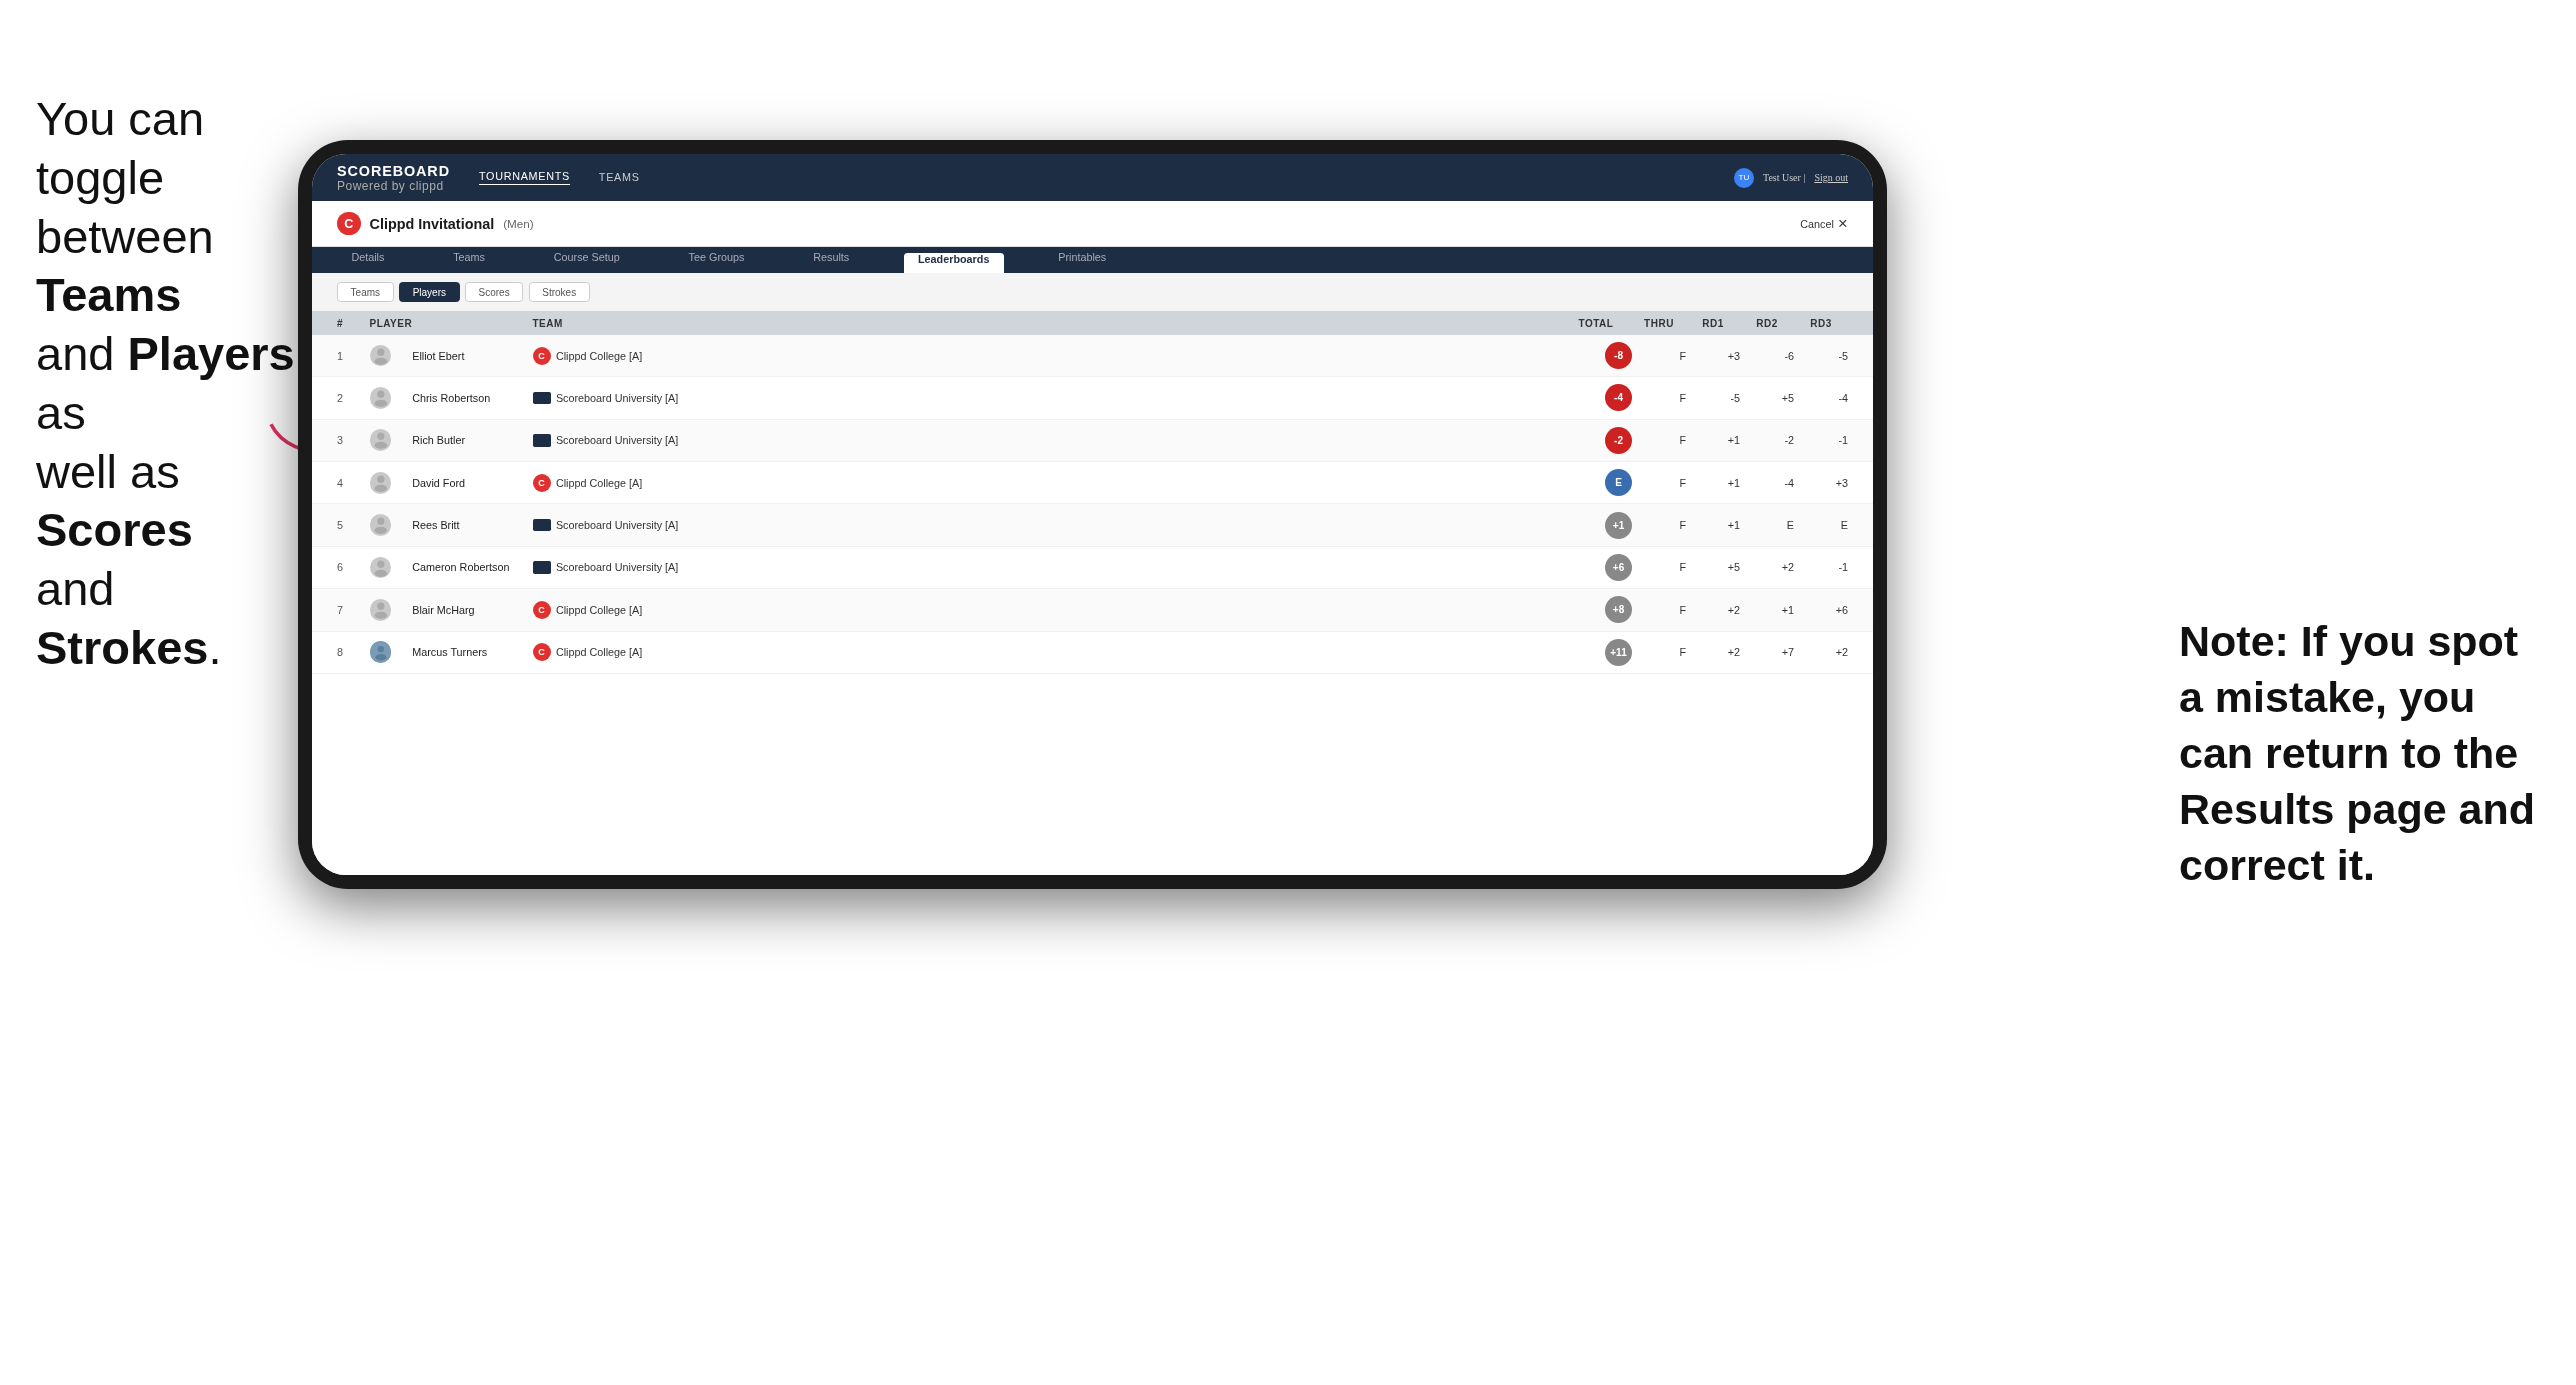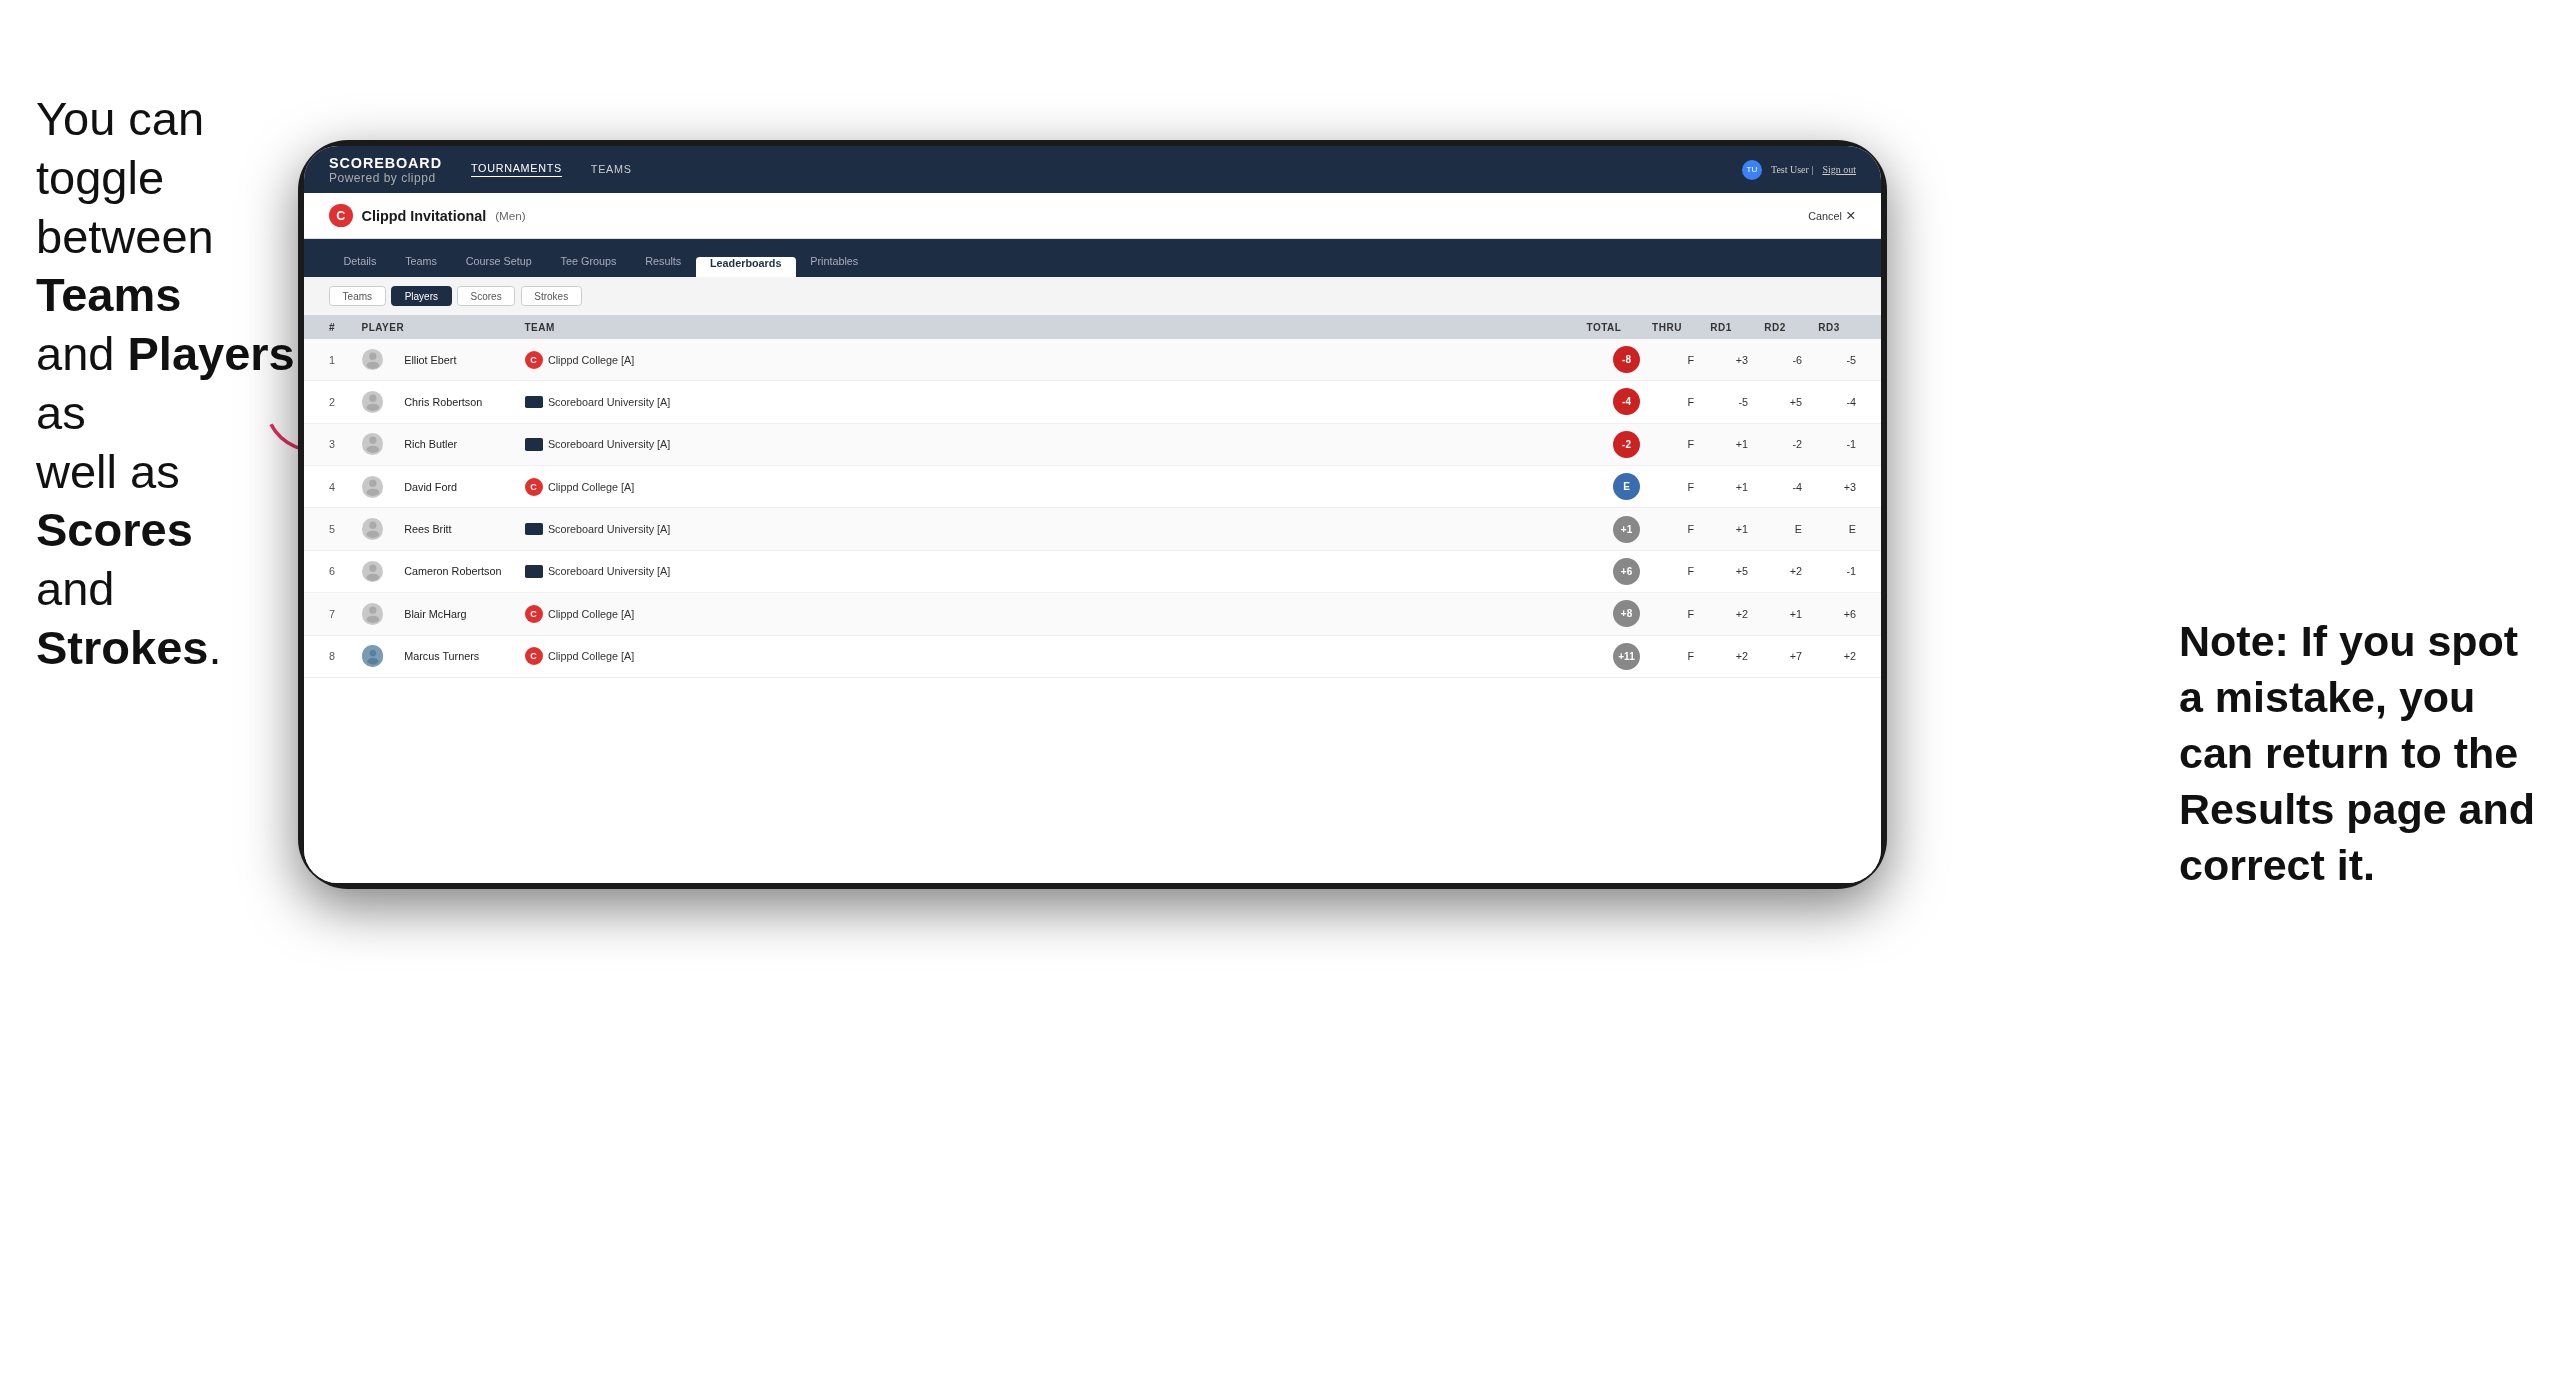--- a/index.html
+++ b/index.html
@@ -39,21 +39,21 @@
     
     .tablet-frame {
       position: absolute;
       left: 298px;
       top: 140px;
       width: 1589px;
       height: 749px;
       background: #1a1a1a;
       border-radius: 50px;
       box-shadow: 0 18px 54px rgba(0,0,0,0.5);
-      padding: 6px;
+      padding: 14px;
     }
     .tablet-screen {
       width: 100%;
       height: 100%;
       background: #f4f4f4;
       border-radius: 34px;
       overflow: hidden;
       display: flex;
       flex-direction: column;
     }
@@ -167,22 +167,23 @@
       align-items: center;
       gap: 3.6px;
     }
 
     
     .sub-nav {
       background: #1d2d44;
       padding: 0 25px;
       display: flex;
       align-items: flex-end;
-      height: 38px;
+      height: 26px;
       flex-shrink: 0;
+      gap: 40px;
     }
     .sub-nav-tab {
       font-size: 10.8px;
       color: #aab;
       padding: 0 14.4px 9px 14.4px;
       cursor: pointer;
       border-bottom: 1.8px solid transparent;
       text-transform: none;
     }
     .sub-nav-tab.active {

